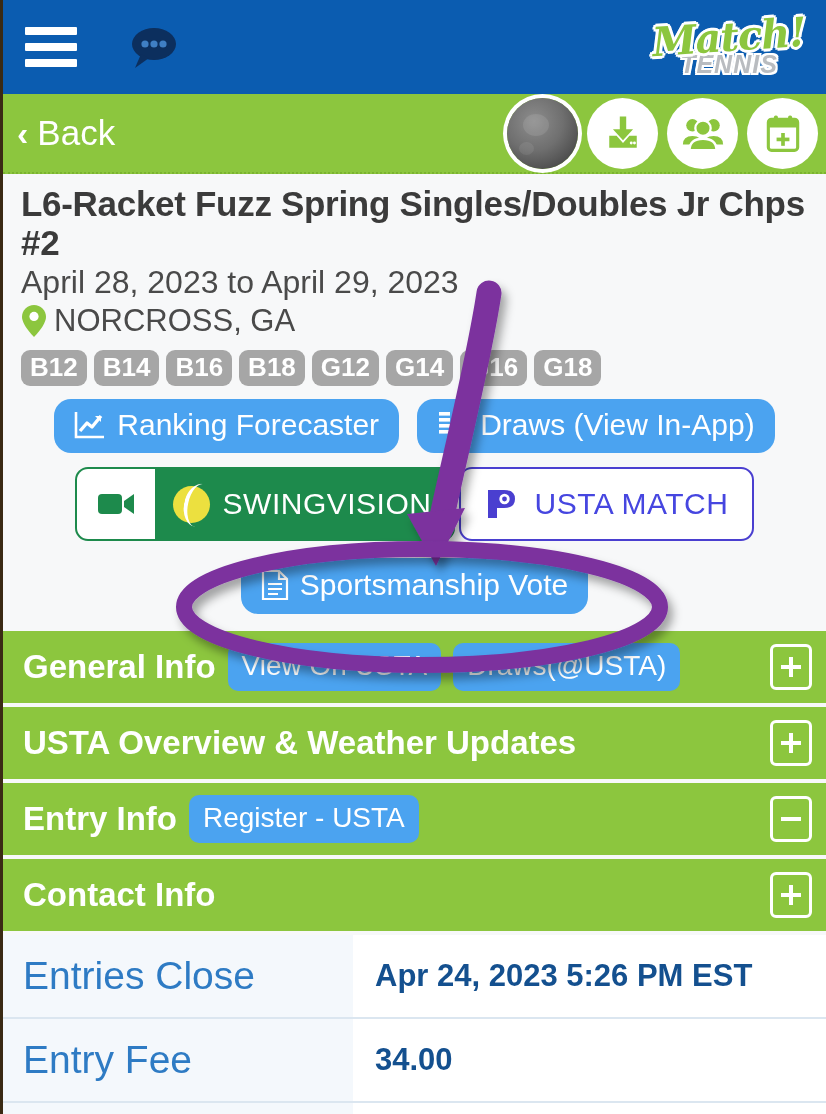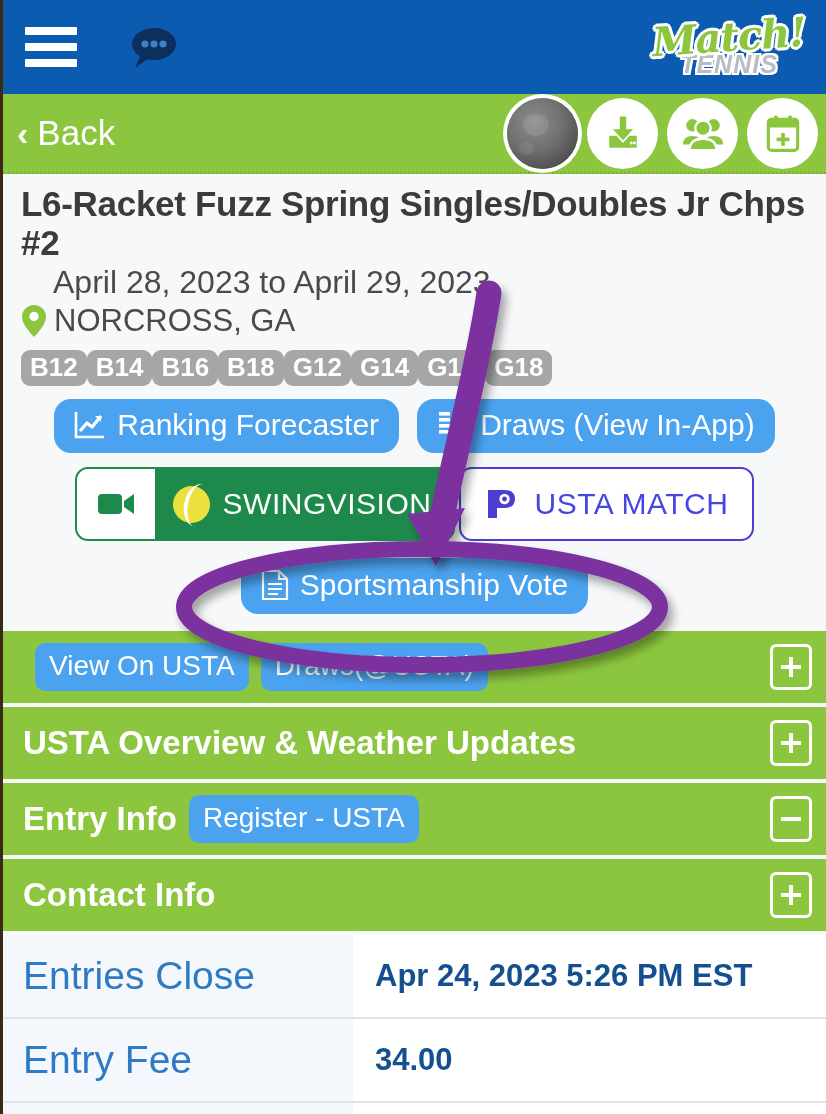--- a/index.html
+++ b/index.html
@@ -171,39 +171,39 @@
     font-weight: bold;
     color: #3b3b3b;
     line-height: 1.12;
     padding: 0 18px;
     letter-spacing: -0.3px;
   }
   .dates {
     font-size: 32px;
     color: #4a4a4a;
     padding: 2px 18px 0 18px;
-    margin-left: 32px;
   }
   .location-row {
     display: flex;
     align-items: center;
     padding: 2px 18px 0 18px;
   }
   .pin {
     width: 26px;
     height: 34px;
     margin-right: 7px;
     flex: none;
   }
   .location-text {
     font-size: 31px;
     color: #4a4a4a;
   }
   .tags {
     display: flex;
+    gap: 7px;
     padding: 11px 18px 0 18px;
     flex-wrap: nowrap;
   }
   .tag {
     background: #a6a6a6;
     color: #ffffff;
     font-size: 26px;
     font-weight: bold;
     border-radius: 9px;
     padding: 4px 9px 6px 9px;
@@ -547,20 +547,21 @@
           <rect x="7" y="14" width="14" height="2" fill="#ffffff"></rect>
           <rect x="7" y="19" width="14" height="2" fill="#ffffff"></rect>
           <rect x="7" y="24" width="10" height="2" fill="#ffffff"></rect>
         </svg>
         <span>Sportsmanship Vote</span>
       </button>
     </div>
   </div>
 
   <div class="section">
+    <span class="section-title">General Info</span>
     <button class="section-btn">View On USTA</button>
     <button class="section-btn">Draws(@USTA)</button>
     <span class="toggle">
       <span class="bar-h"></span>
       <span class="bar-v"></span>
     </span>
   </div>
 
   <div class="section">
     <span class="section-title">USTA Overview &amp; Weather Updates</span>

